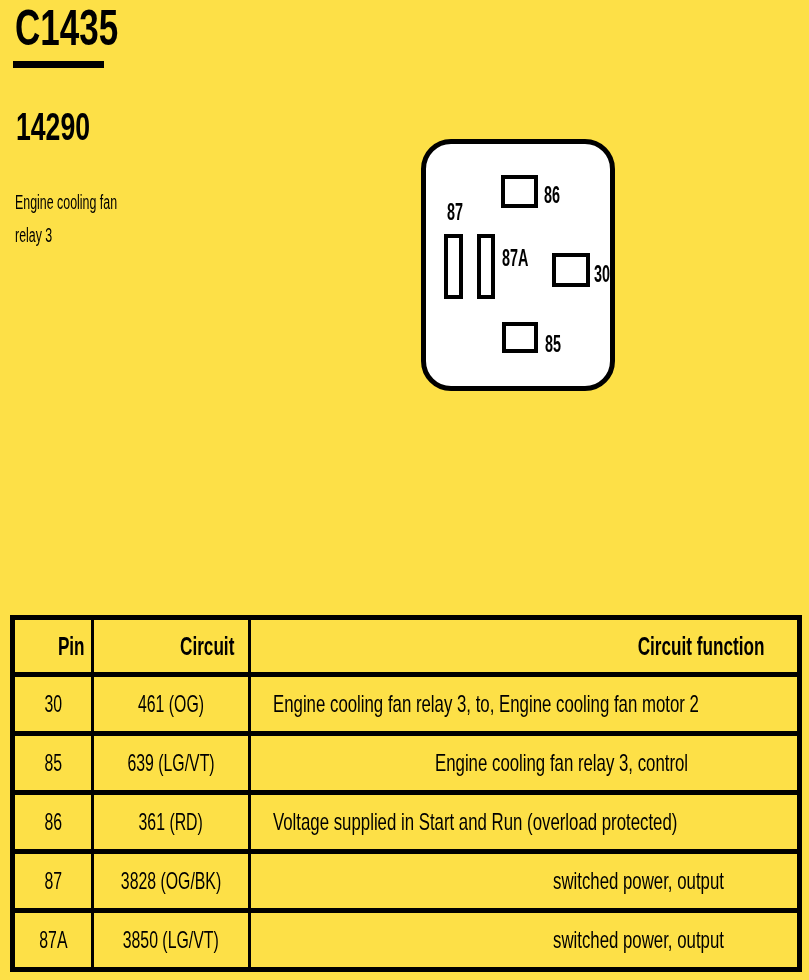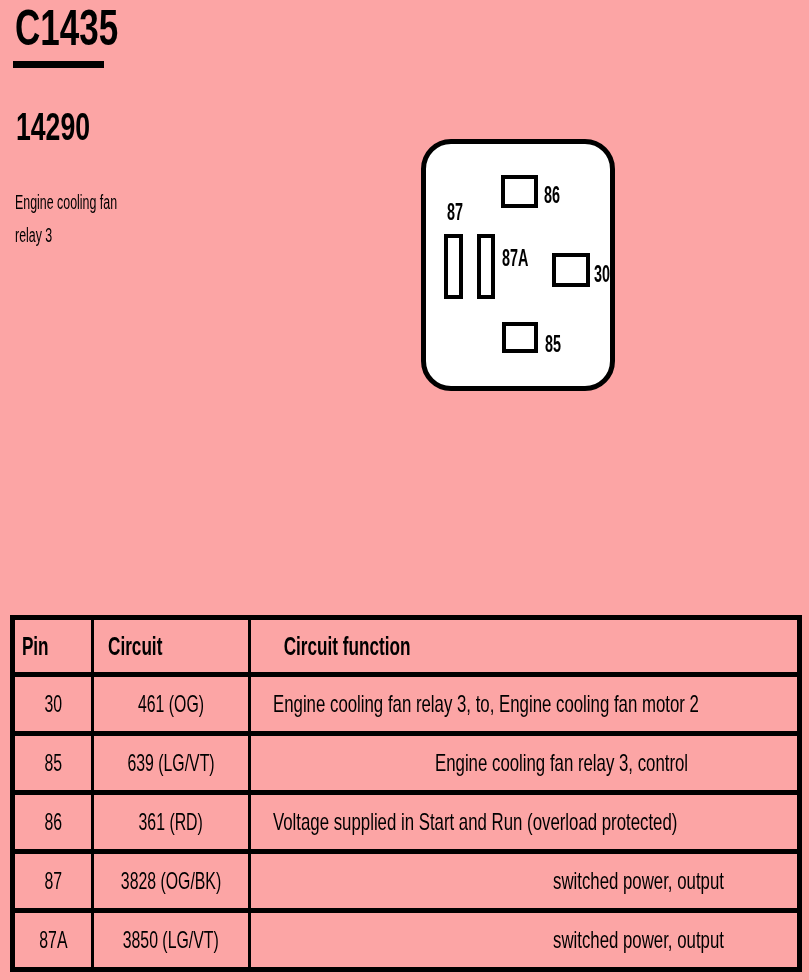--- a/index.html
+++ b/index.html
@@ -4,21 +4,21 @@
 <style>
   html, body {
     margin: 0;
     padding: 0;
     background: #ffffff;
   }
   .page {
     position: relative;
     width: 809px;
     height: 980px;
-    background: #fca5a5;
+    background: #fde047;
     color: #000000;
     font-family: "Liberation Sans", sans-serif;
     overflow: hidden;
   }
   
   .connector-id {
     position: absolute;
     left: 15px;
     top: 3px;
     font-size: 50px;
@@ -113,21 +113,21 @@
     border-top: 5px solid #000000;
     border-bottom: 5px solid #000000;
     vertical-align: middle;
     padding: 0;
     overflow: hidden;
   }
   .pin-table th {
     height: 52px;
     font-size: 26px;
     font-weight: bold;
-    text-align: left;
+    text-align: right;
   }
   .pin-table td {
     height: 54px;
     font-size: 24px;
     font-weight: normal;
   }
   td.cell-pin, td.cell-circuit { text-align: center; }
   td.cell-function { text-align: right; padding-left: 22px; }
   .cond {
     display: inline-block;

